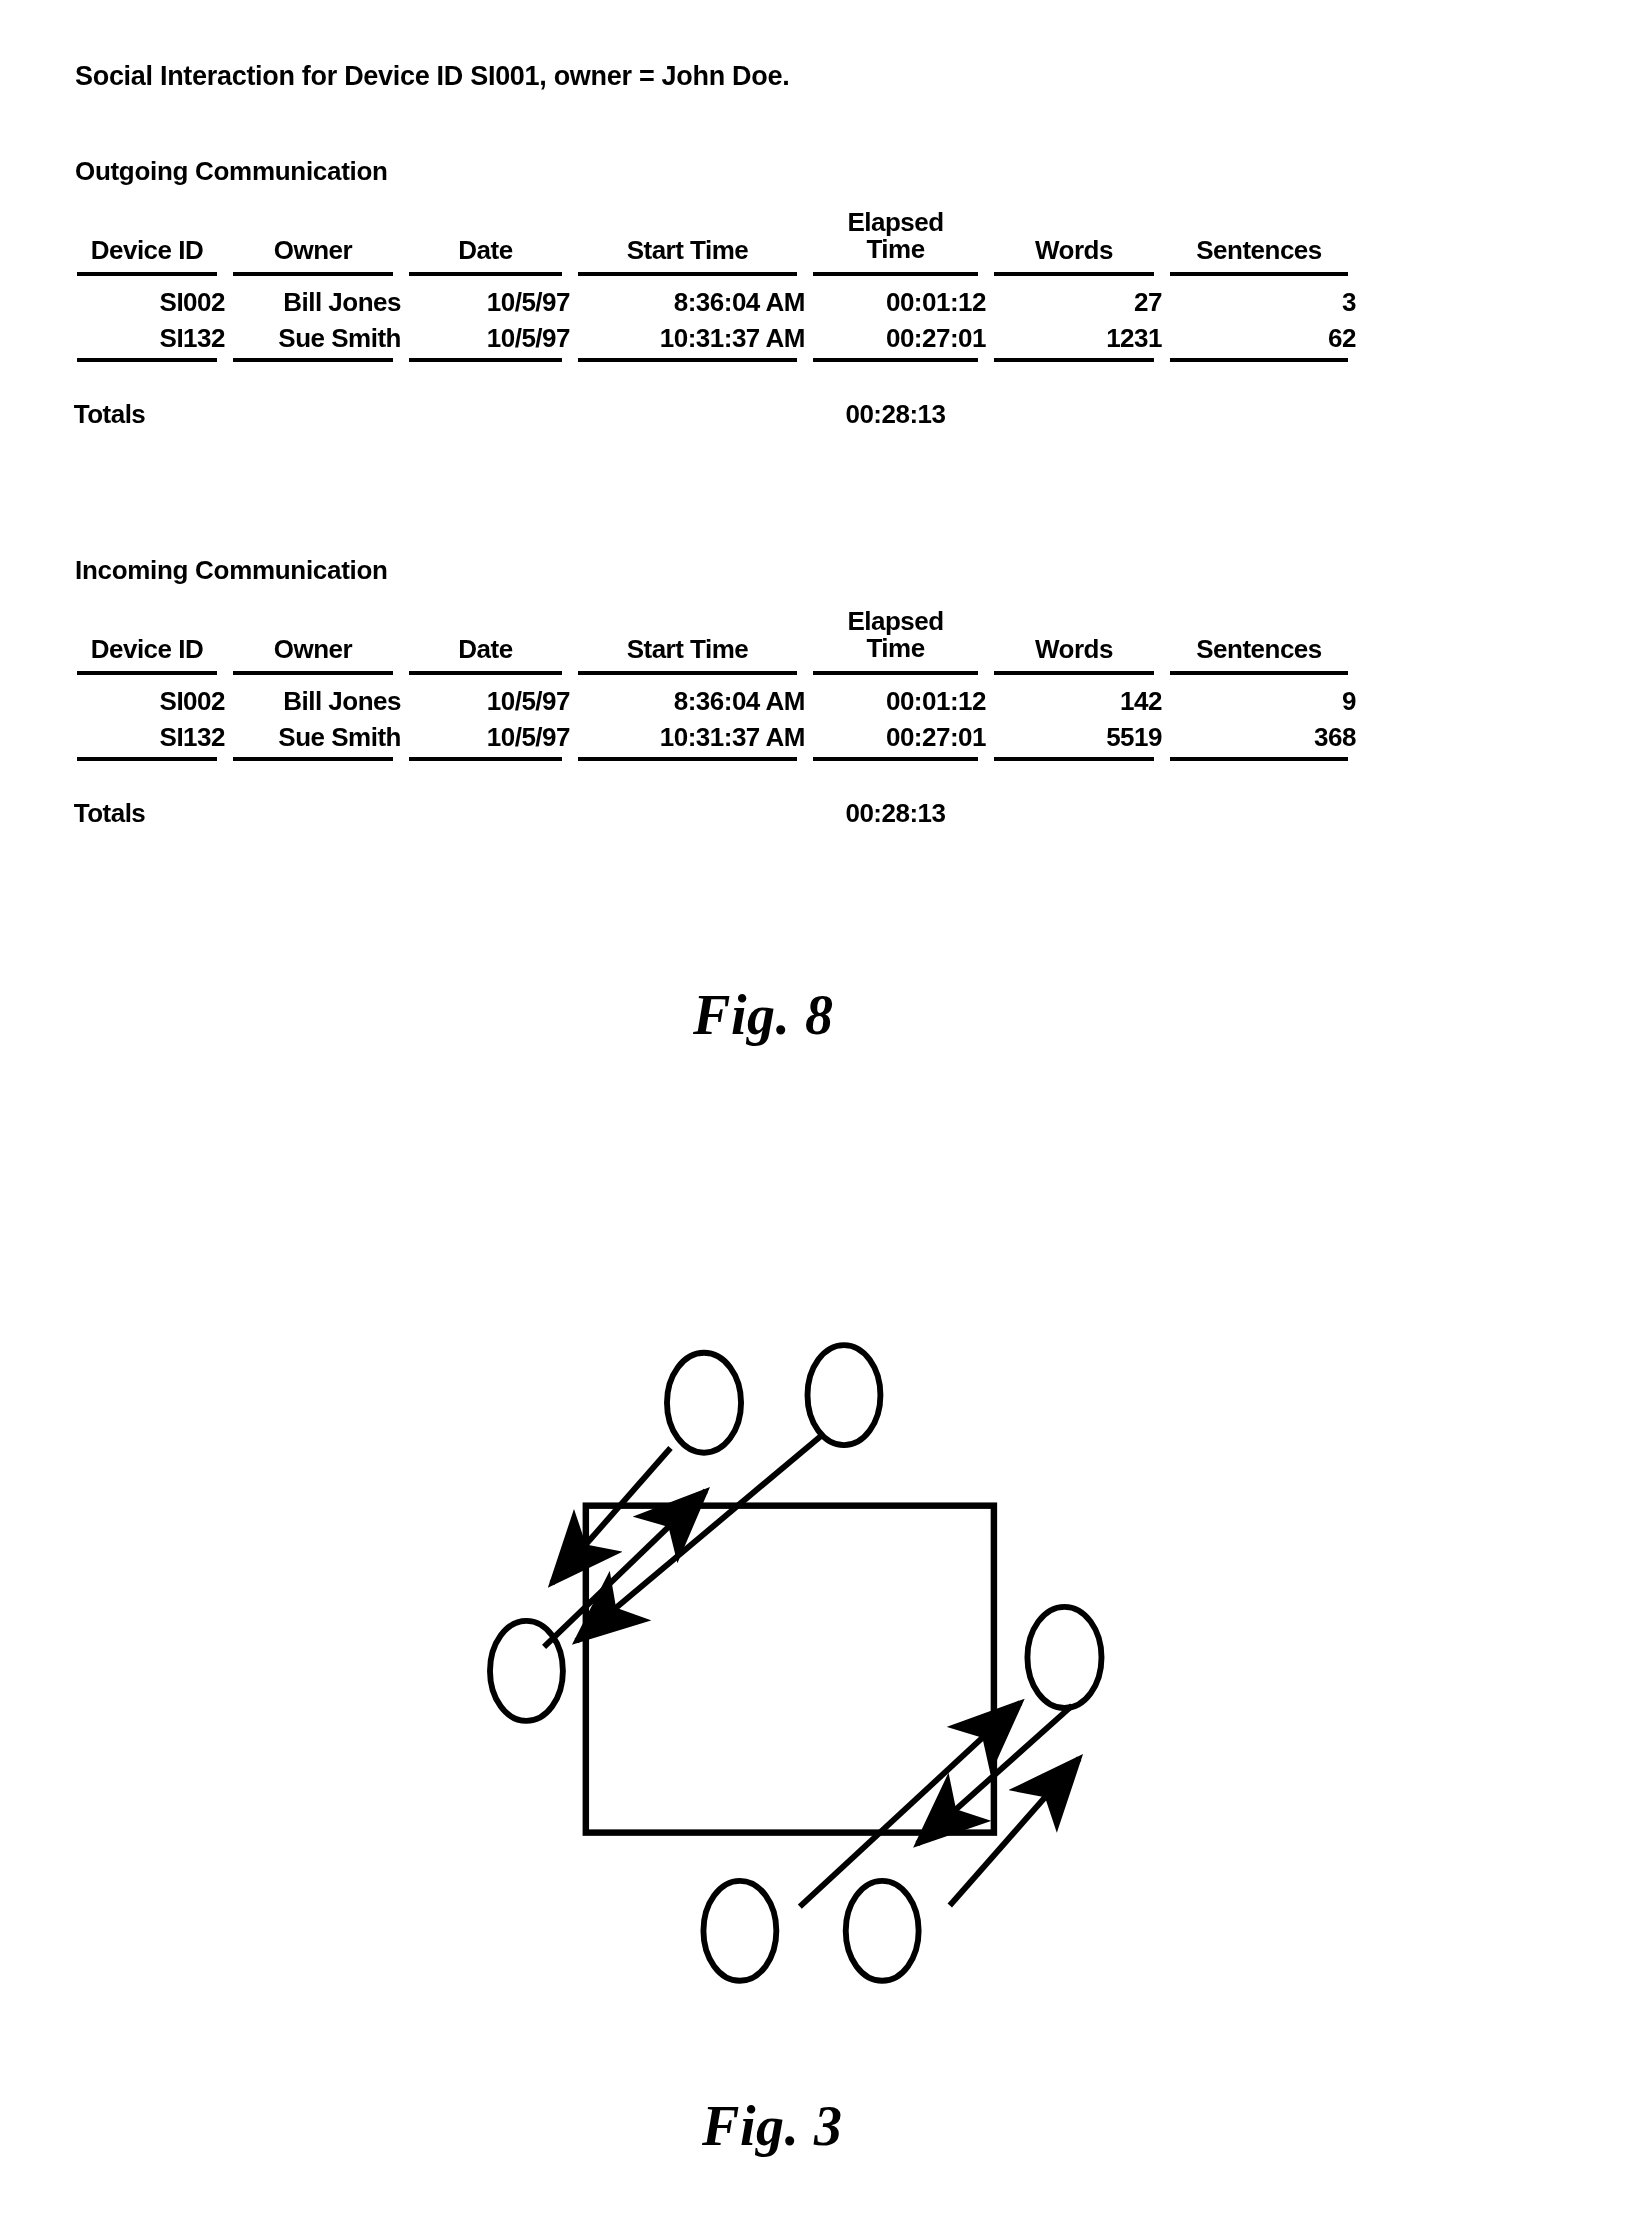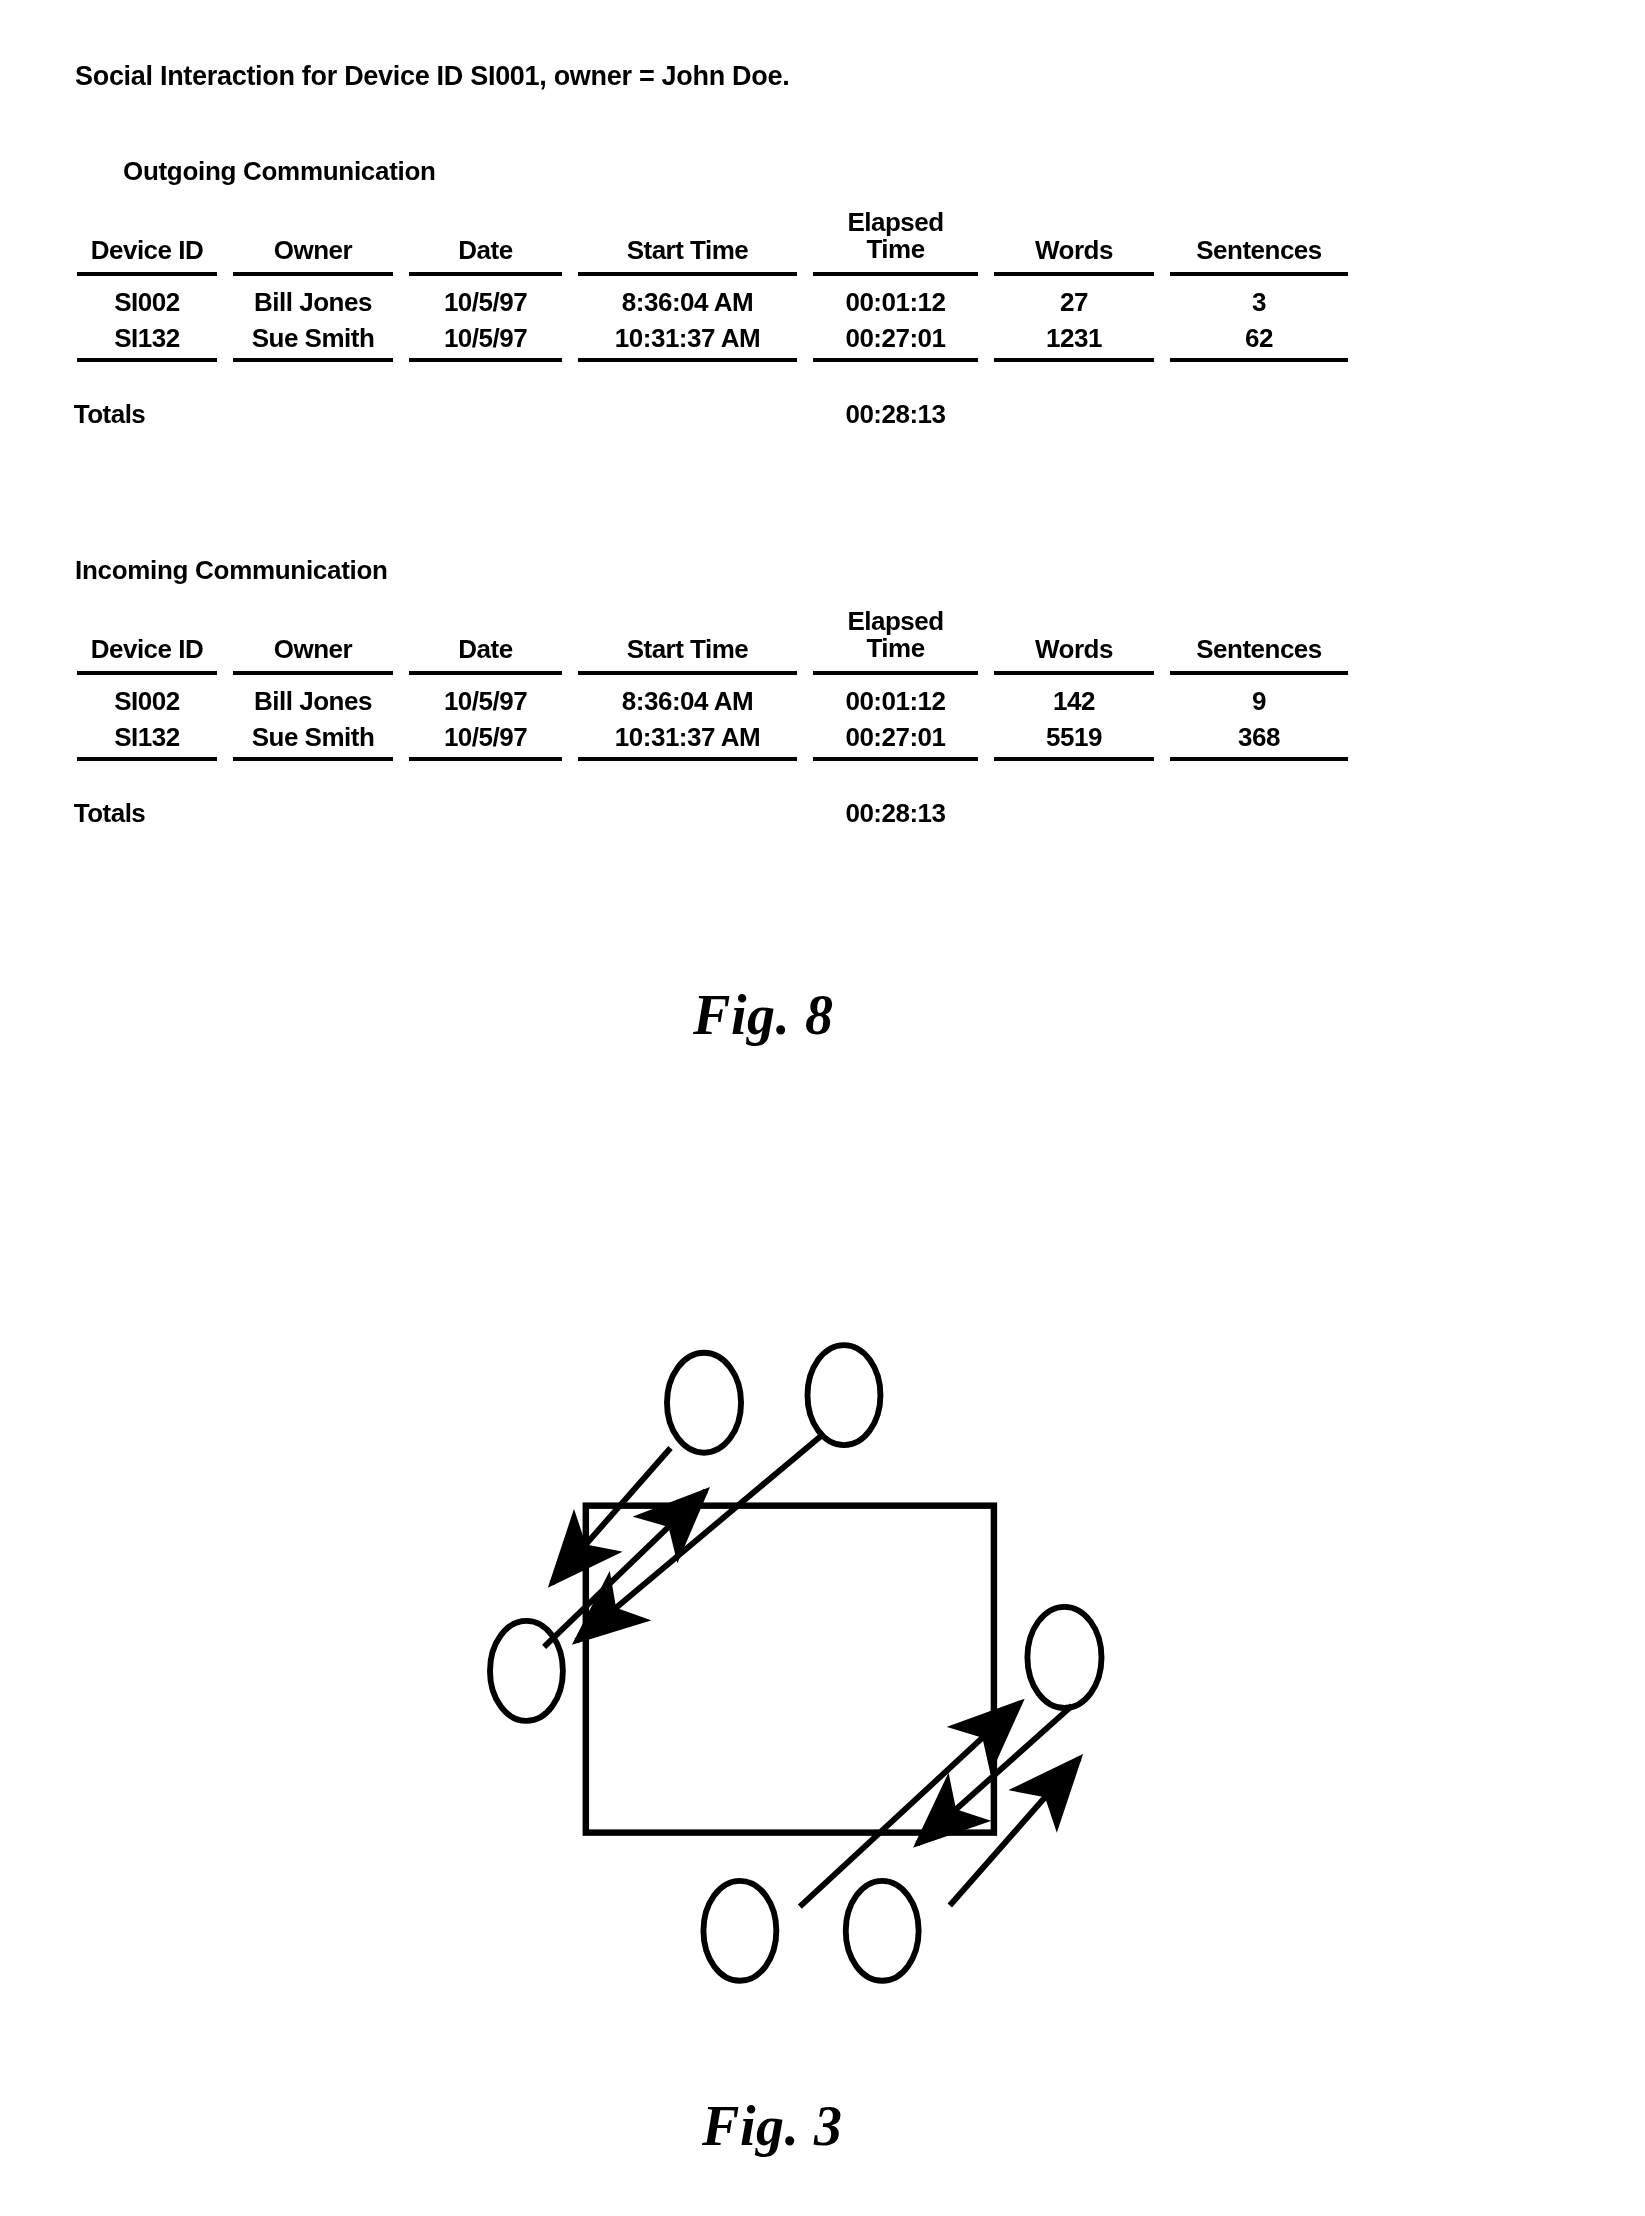--- a/index.html
+++ b/index.html
@@ -30,21 +30,21 @@
 
   
   .section-heading {
     position: absolute;
     font-size: 26px;
     font-weight: bold;
     letter-spacing: -0.3px;
     white-space: nowrap;
     left: 75px;
   }
-  #heading-outgoing { top: 156px; margin-left: 48px; }
+  #heading-outgoing { top: 156px; }
   #heading-incoming { top: 555px; }
 
   
   .data-table {
     position: absolute;
     border-collapse: collapse;
     font-size: 26px;
     font-weight: bold;
     letter-spacing: -0.5px;
   }
@@ -75,21 +75,21 @@
     position: absolute;
     left: 8.2px;
     right: 8.2px;
     bottom: -8.2px;
     height: 4.1px;
     background: #000;
   }
 
   .data-table tbody td {
     height: 35px;
-    text-align: center;
+    text-align: right;
     padding-top: 1.2px;
     position: relative;
   }
   .data-table tbody tr:first-child td { padding-top: 15.3px; }
 
   .data-table tbody tr.last-data td::after {
     content: "";
     position: absolute;
     left: 8.2px;
     right: 8.2px;

